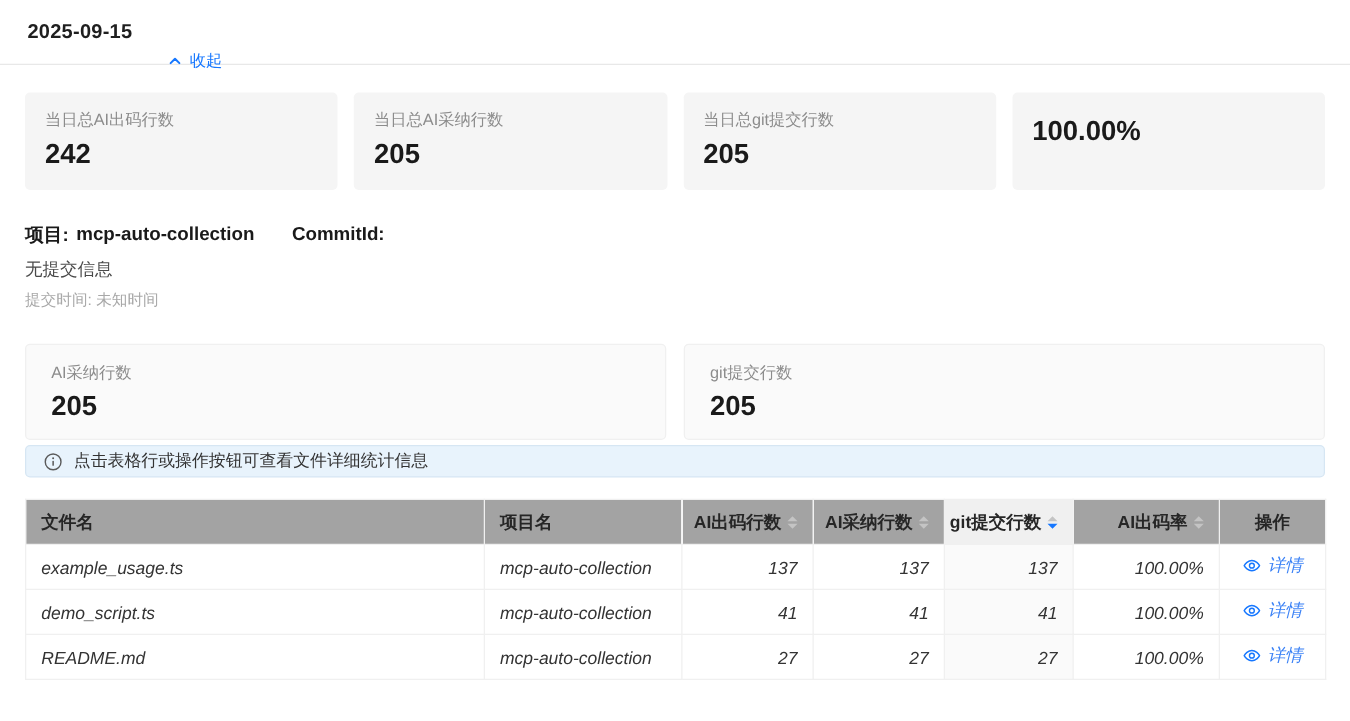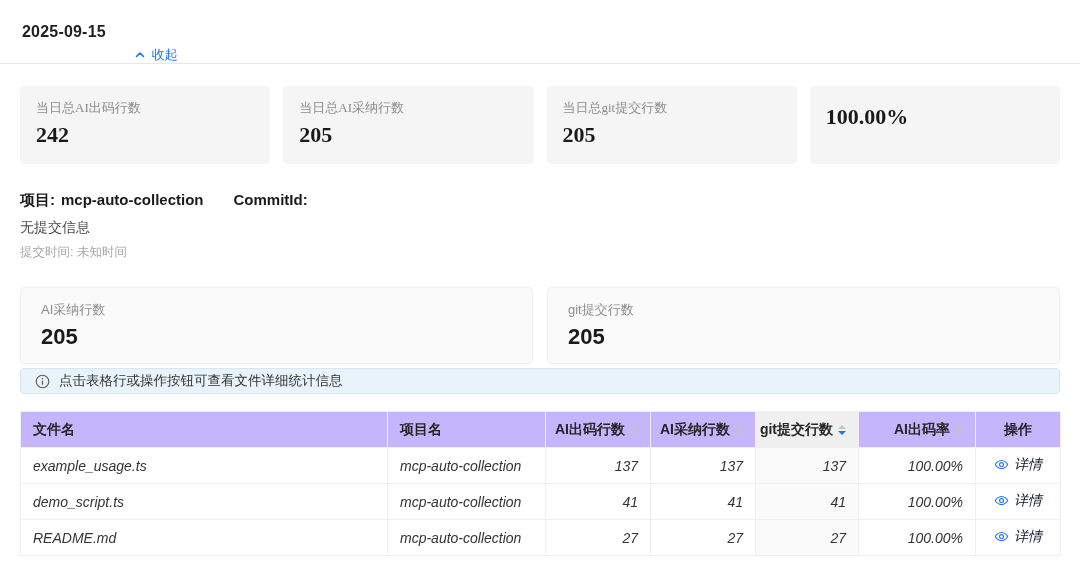--- a/index.html
+++ b/index.html
@@ -7,42 +7,42 @@
   body {
     width: 1080px; height: 577px;
     font-family: "Liberation Sans", "DejaVu Sans", sans-serif;
     color: #1f1f1f;
     overflow: hidden;
   }
   .page { width: 1080px; height: 577px; background: #fff; }
 
   
   .topbar {
-    height: 64px;
+    height: 52px;
     display: flex; align-items: center;
     padding: 0 22px;
     border-bottom: 1px solid #e8e8e8;
     background: #fff;
   }
   .date-title { font-size: 16px; font-weight: 700; color: #1f1f1f; letter-spacing: .2px; }
   .collapse-link {
     margin-left: 28px;
     display: inline-flex; align-items: center; gap: 6px;
     color: #1677ff; font-size: 13px; cursor: pointer;
     text-decoration: none;
     margin-top: 46px;
   }
   .collapse-link svg { display: block; }
 
   .content { padding: 0 20px; }
 
   
   .summary-row {
     margin-top: 22px;
-    display: grid; grid-template-columns: repeat(4, 1fr); gap: 13px; font-family: Liberation Serif, serif;
+    display: grid; grid-template-columns: repeat(4, 1fr); gap: 13px;
   }
   .stat-card {
     background: #f5f5f5; border-radius: 4px;
     padding: 13px 16px 12px; height: 78px;
   }
   .stat-label { font-size: 13px; color: #8c8c8c; display: flex; align-items: center; gap: 6px; }
   .stat-badge { font-size: 12px; color: #1677ff; font-weight: 600; }
   .stat-value { margin-top: 5px; font-size: 22px; font-weight: 600; color: #1a1a1a; }
 
   
@@ -83,21 +83,21 @@
   .file-table col.c3 { width: 105px; }
   .file-table col.c4 { width: 103px; }
   .file-table col.c5 { width: 117px; }
   .file-table col.c6 { width: 85px; }
   .file-table th, .file-table td {
     border: 1px solid #f0f0f0;
     padding: 0 12px; height: 36px;
     overflow: hidden; white-space: nowrap;
   }
   .file-table th {
-    background: #c4b5fd; font-weight: 700; color: #262626; text-align: left;
+    background: #a3a3a3; font-weight: 700; color: #262626; text-align: left;
   }
   .file-table th.sorted { background: #f0f0f0; }
   .file-table td { color: #333; background: #fff; }
   .file-table td.sorted { background: #fafafa; }
   .file-table tbody tr { cursor: pointer; font-style: italic; }
   .al-right { text-align: right; }
   .al-center { text-align: center; }
   .th-inner { display: inline-flex; align-items: center; gap: 5px; vertical-align: middle; }
   .th-flex-right { width: 100%; display: flex; justify-content: flex-end; align-items: center; gap: 5px; }
   .th-flex-center { width: 100%; display: flex; justify-content: center; align-items: center; gap: 5px; }
@@ -111,21 +111,21 @@
   }
   .caret-down {
     width: 0; height: 0;
     border-left: 4px solid transparent; border-right: 4px solid transparent;
     border-top: 4.5px solid #c4c4c4;
   }
   .caret-down.active { border-top-color: #1677ff; }
 
   .detail-link {
     display: inline-flex; align-items: center; gap: 5px;
-    color: #0f172a; cursor: pointer; text-decoration: none;
+    color: #3b82f6; cursor: pointer; text-decoration: none;
   }
   .detail-link svg { display: block; }
 </style>
 </head>
 <body>
 
 <div class="page">
 
   <div class="topbar">
     <span class="date-title">2025-09-15</span>

